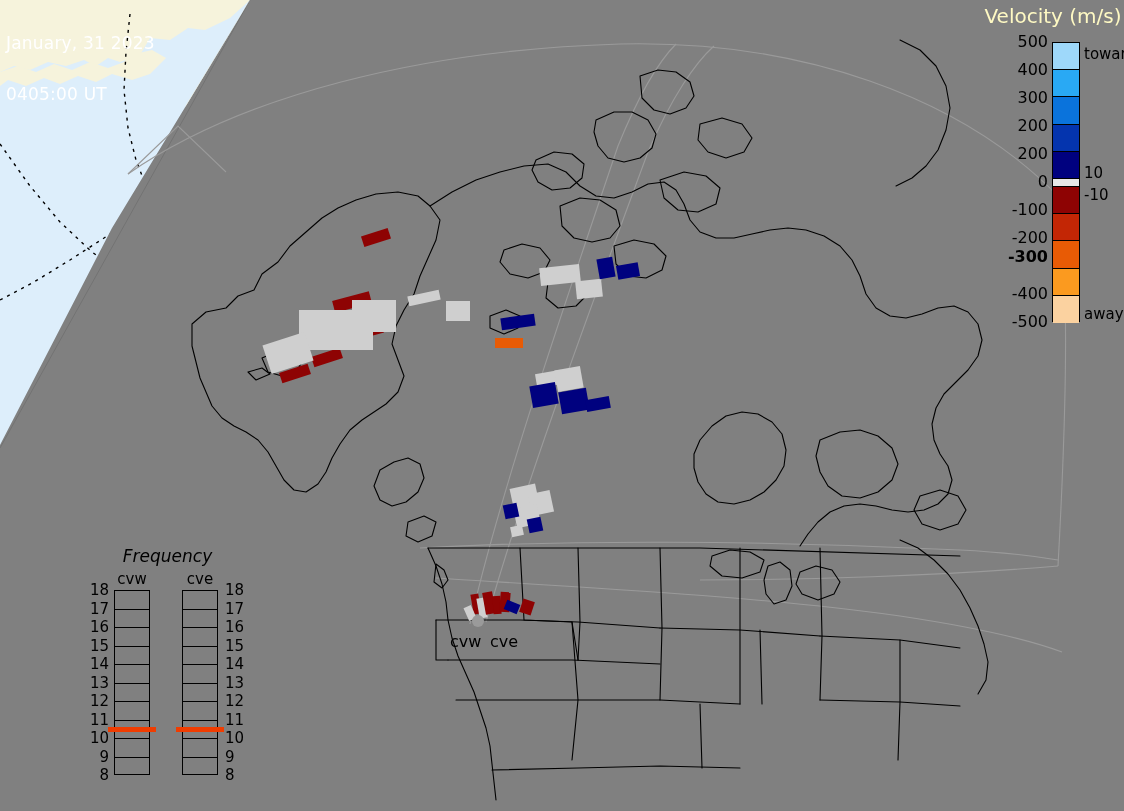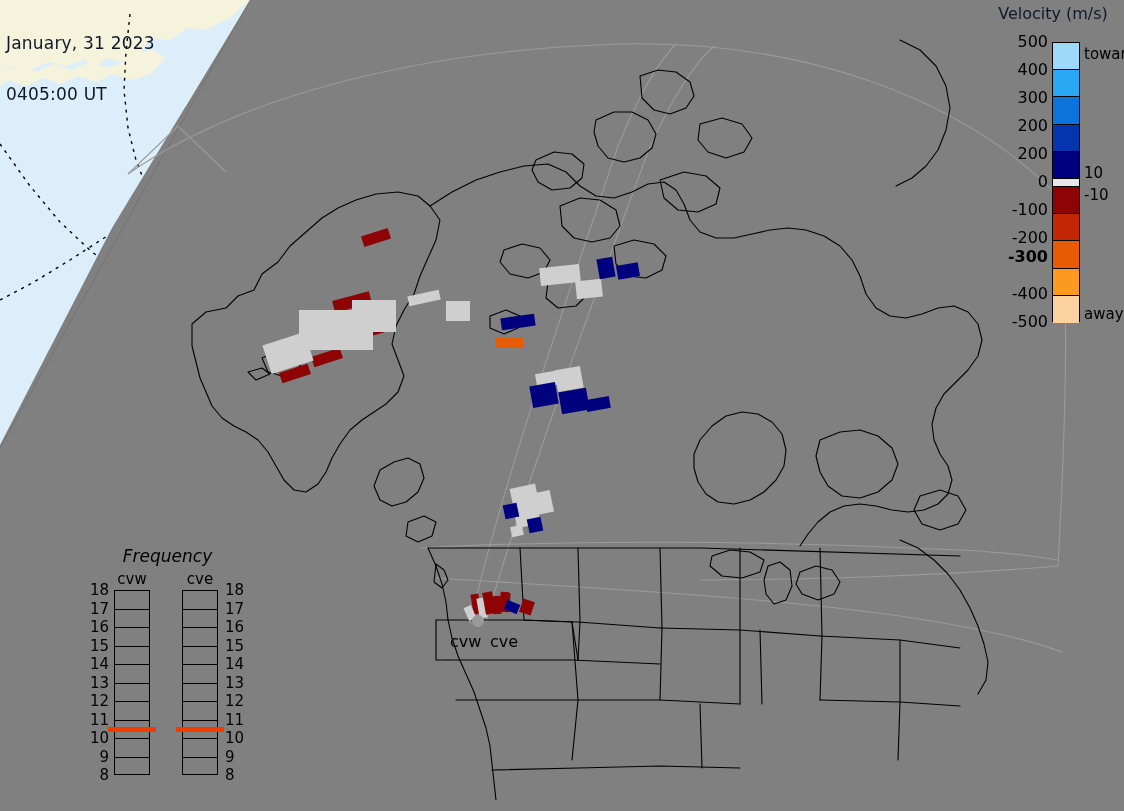--- a/index.html
+++ b/index.html
@@ -7,29 +7,29 @@
     position:relative;width:1124px;height:811px;overflow:hidden;
     background:#808080;
     font-family:"DejaVu Sans", sans-serif;
     color:#000;
   }
   #map-svg{position:absolute;left:0;top:0;width:1124px;height:811px;}
 
   
   #timestamp{
     position:absolute;left:6px;top:1px;line-height:17px;
-    font-size:17px;letter-spacing:.2px;color:#0f172a;white-space:pre;
+    font-size:17px;letter-spacing:.2px;color:#ffffff;white-space:pre;
     z-index:40;
   }
 
   
   #velocity-legend{position:absolute;left:978px;top:2px;width:146px;height:330px;z-index:40;}
   #velocity-title{
     position:absolute;left:4px;top:2px;width:142px;text-align:center;
-    font-size:16px;color:#0f172a;white-space:nowrap;
+    font-size:20px;color:#fef9c3;white-space:nowrap;
   }
   #vel-bar{
     position:absolute;left:1052px - 978px;top:40px;width:28px;height:280px;
     border:1px solid #000;box-sizing:border-box;
   }
   #vel-bar{left:74px;}
   .vel-band{width:100%;box-sizing:border-box;border-bottom:1px solid #000;}
   .vel-band:last-child{border-bottom:none;}
   .vel-tick{
     position:absolute;right:76px;text-align:right;font-size:16px;

